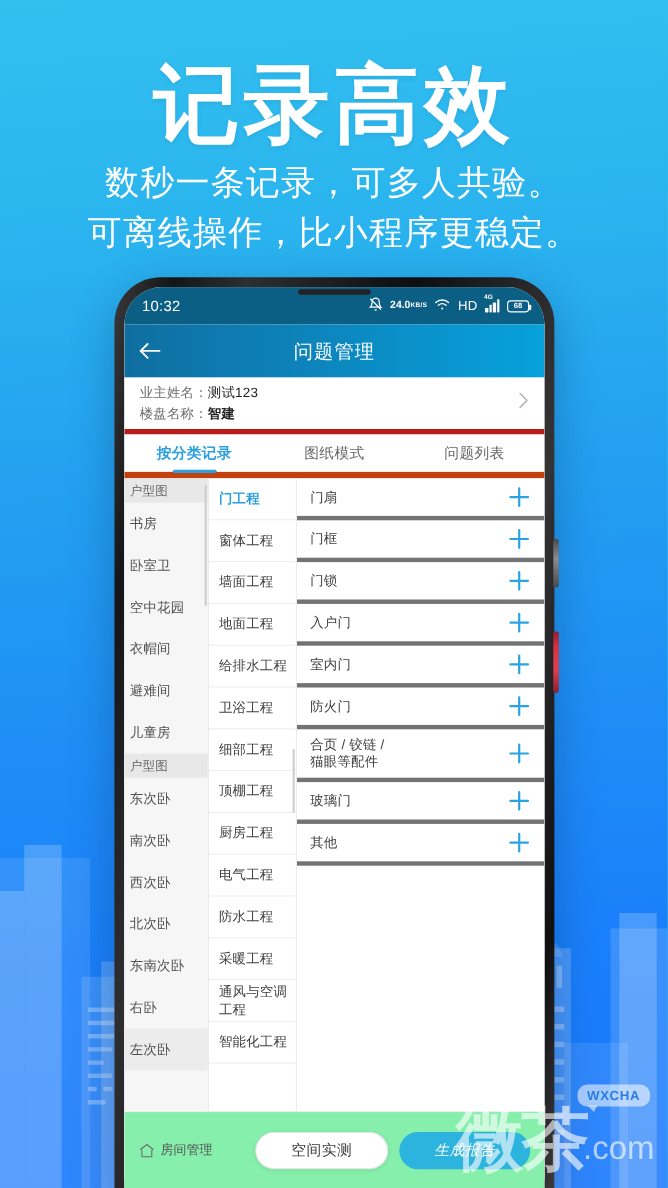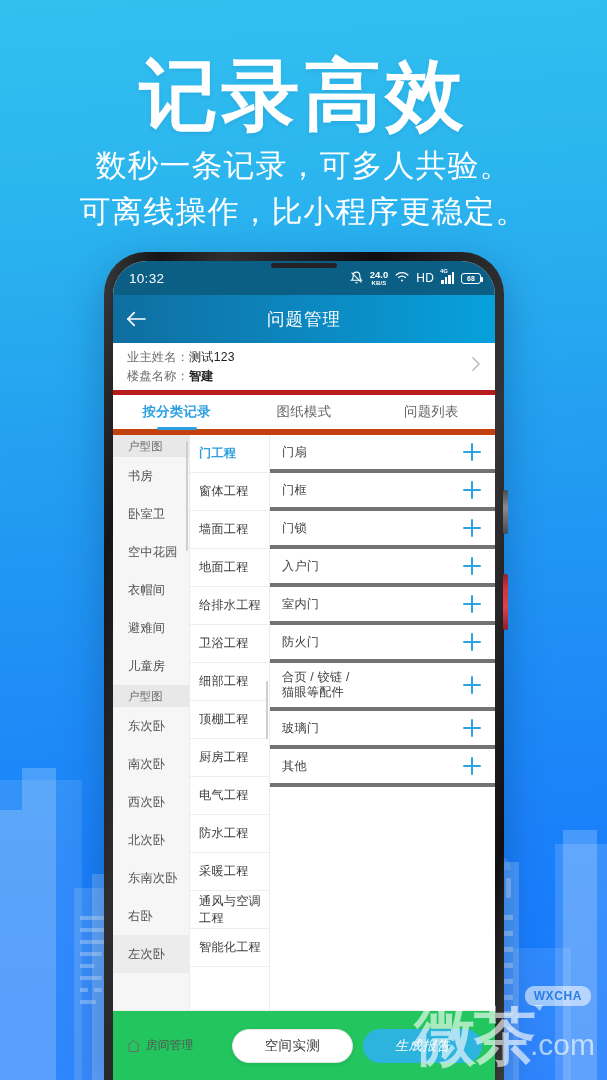--- a/index.html
+++ b/index.html
@@ -80,21 +80,21 @@
     background:#0B5E84;
     display:flex; align-items:center;
     padding:0 14px 0 16px;
     color:#fff; font-size:13.5px;
   }
   #clock { font-weight:500; letter-spacing:.3px; }
   #status-icons {
     margin-left:auto; display:flex; align-items:center; gap:7px;
     font-size:11px;
   }
-  .netspeed { display:flex; flex-direction:column; align-items:center; line-height:1; }
+  .netspeed { display:flex; flex-direction:row; align-items:center; line-height:1; }
   .netspeed .n { font-size:9.5px; font-weight:bold; }
   .netspeed .u { font-size:6px; font-weight:bold; letter-spacing:.2px; }
   .sig-wrap { display:flex; align-items:flex-end; gap:1px; position:relative; }
   .sig-wrap .g { position:absolute; top:-4px; left:-1px; font-size:6px; font-weight:bold; }
   .sig-bar { width:2.5px; background:#fff; border-radius:.5px; }
   .batt {
     width:20px; height:11px; border:1.2px solid #fff; border-radius:3px;
     display:flex; align-items:center; justify-content:center;
     font-size:7px; font-weight:bold; position:relative;
   }
@@ -155,21 +155,21 @@
     background:#fff;
   }
   .col { height:100%; overflow:hidden; position:relative; }
   #col-left   { width:76px; background:#F6F6F6; }
   #col-mid    { width:80px; background:#fff; border-left:1px solid #ececec; }
   #col-right  { flex:1; background:#fff; border-left:1px solid #ececec; }
 
   
   .lrow {
     height:38px; display:flex; align-items:center;
-    padding-left:15px; font-size:12.2px; color:#505050;
+    padding-left:5px; font-size:12.2px; color:#505050;
     letter-spacing:.2px;
   }
   .lrow.group { background:#E8E8E8; color:#6a6a6a; height:22px; font-size:11.4px; }
   .lrow.sel { background:#ECECEC; }
 
   
   .mrow {
     height:38px; display:flex; align-items:center;
     padding:0 6px 0 9px; font-size:12.2px; color:#3d3d3d;
     border-bottom:1px solid #eeeeee; letter-spacing:.2px;
@@ -195,21 +195,21 @@
   }
   .plus:before { left:0; top:7.8px; width:18px; height:2.4px; }
   .plus:after  { top:0; left:7.8px; height:18px; width:2.4px; }
 
   
   .thumb { position:absolute; right:1px; width:2.5px; background:#cfcfcf; border-radius:2px; }
 
   
   #bottombar {
     position:absolute; bottom:0; left:0; width:100%; height:70px;
-    background:#22c55e; border-top:1px solid #ededed;
+    background:#86efac; border-top:1px solid #ededed;
     display:flex; align-items:center; padding:0 13px;
     gap:10px;
   }
   #room-mgmt {
     display:flex; align-items:center; gap:5px;
     font-size:11.8px; color:#555; width:96px;
   }
   .home-ic {
     width:15px; height:14px; position:relative; flex:0 0 15px;
   }

